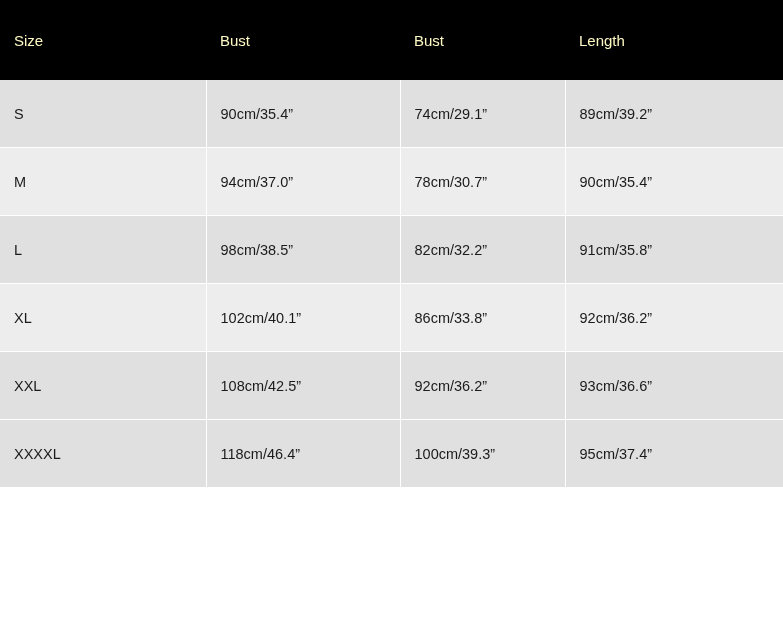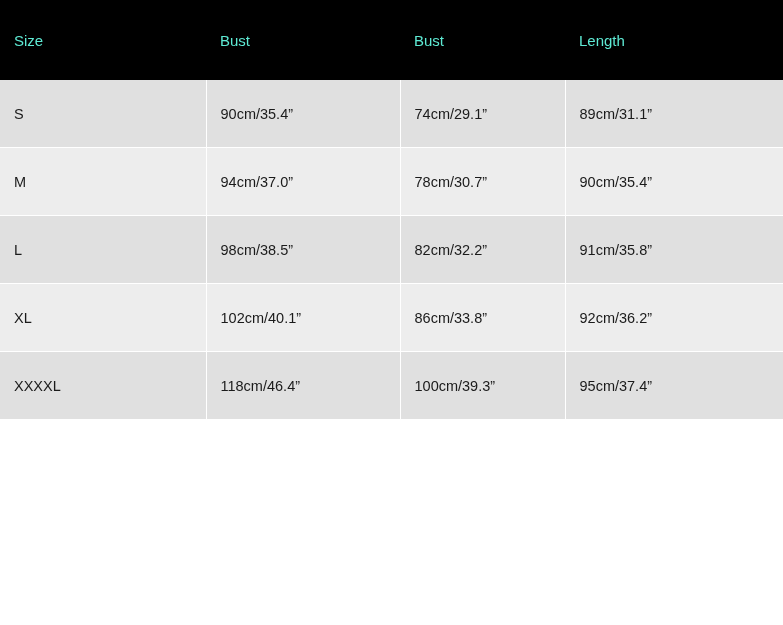--- a/index.html
+++ b/index.html
@@ -18,21 +18,21 @@
     border-collapse: collapse;
     table-layout: fixed;
   }
   #size-table col.c0 { width: 206px; }
   #size-table col.c1 { width: 194px; }
   #size-table col.c2 { width: 165px; }
   #size-table col.c3 { width: 218px; }
 
   #size-table thead th {
     background: #000000;
-    color: #5eead4;
+    color: #fef9c3;
     font-size: 15px;
     font-weight: 400;
     text-align: left;
     padding: 20px 0 20px 14px;
     height: 40px;
     vertical-align: middle;
     border: none;
   }
   #size-table tbody td {
     font-size: 14.5px;
@@ -64,40 +64,46 @@
       <th>Bust</th>
       <th>Bust</th>
       <th>Length</th>
     </tr>
   </thead>
   <tbody>
     <tr class="odd">
       <td>S</td>
       <td>90cm/35.4”</td>
       <td>74cm/29.1”</td>
-      <td>89cm/31.1”</td>
+      <td>89cm/39.2”</td>
     </tr>
     <tr class="even">
       <td>M</td>
       <td>94cm/37.0”</td>
       <td>78cm/30.7”</td>
       <td>90cm/35.4”</td>
     </tr>
     <tr class="odd">
       <td>L</td>
       <td>98cm/38.5”</td>
       <td>82cm/32.2”</td>
       <td>91cm/35.8”</td>
     </tr>
     <tr class="even">
       <td>XL</td>
       <td>102cm/40.1”</td>
       <td>86cm/33.8”</td>
       <td>92cm/36.2”</td>
     </tr>
     <tr class="odd">
+      <td>XXL</td>
+      <td>108cm/42.5”</td>
+      <td>92cm/36.2”</td>
+      <td>93cm/36.6”</td>
+    </tr>
+    <tr class="odd">
       <td>XXXXL</td>
       <td>118cm/46.4”</td>
       <td>100cm/39.3”</td>
       <td>95cm/37.4”</td>
     </tr>
   </tbody>
 </table>
 
 </body></html>

